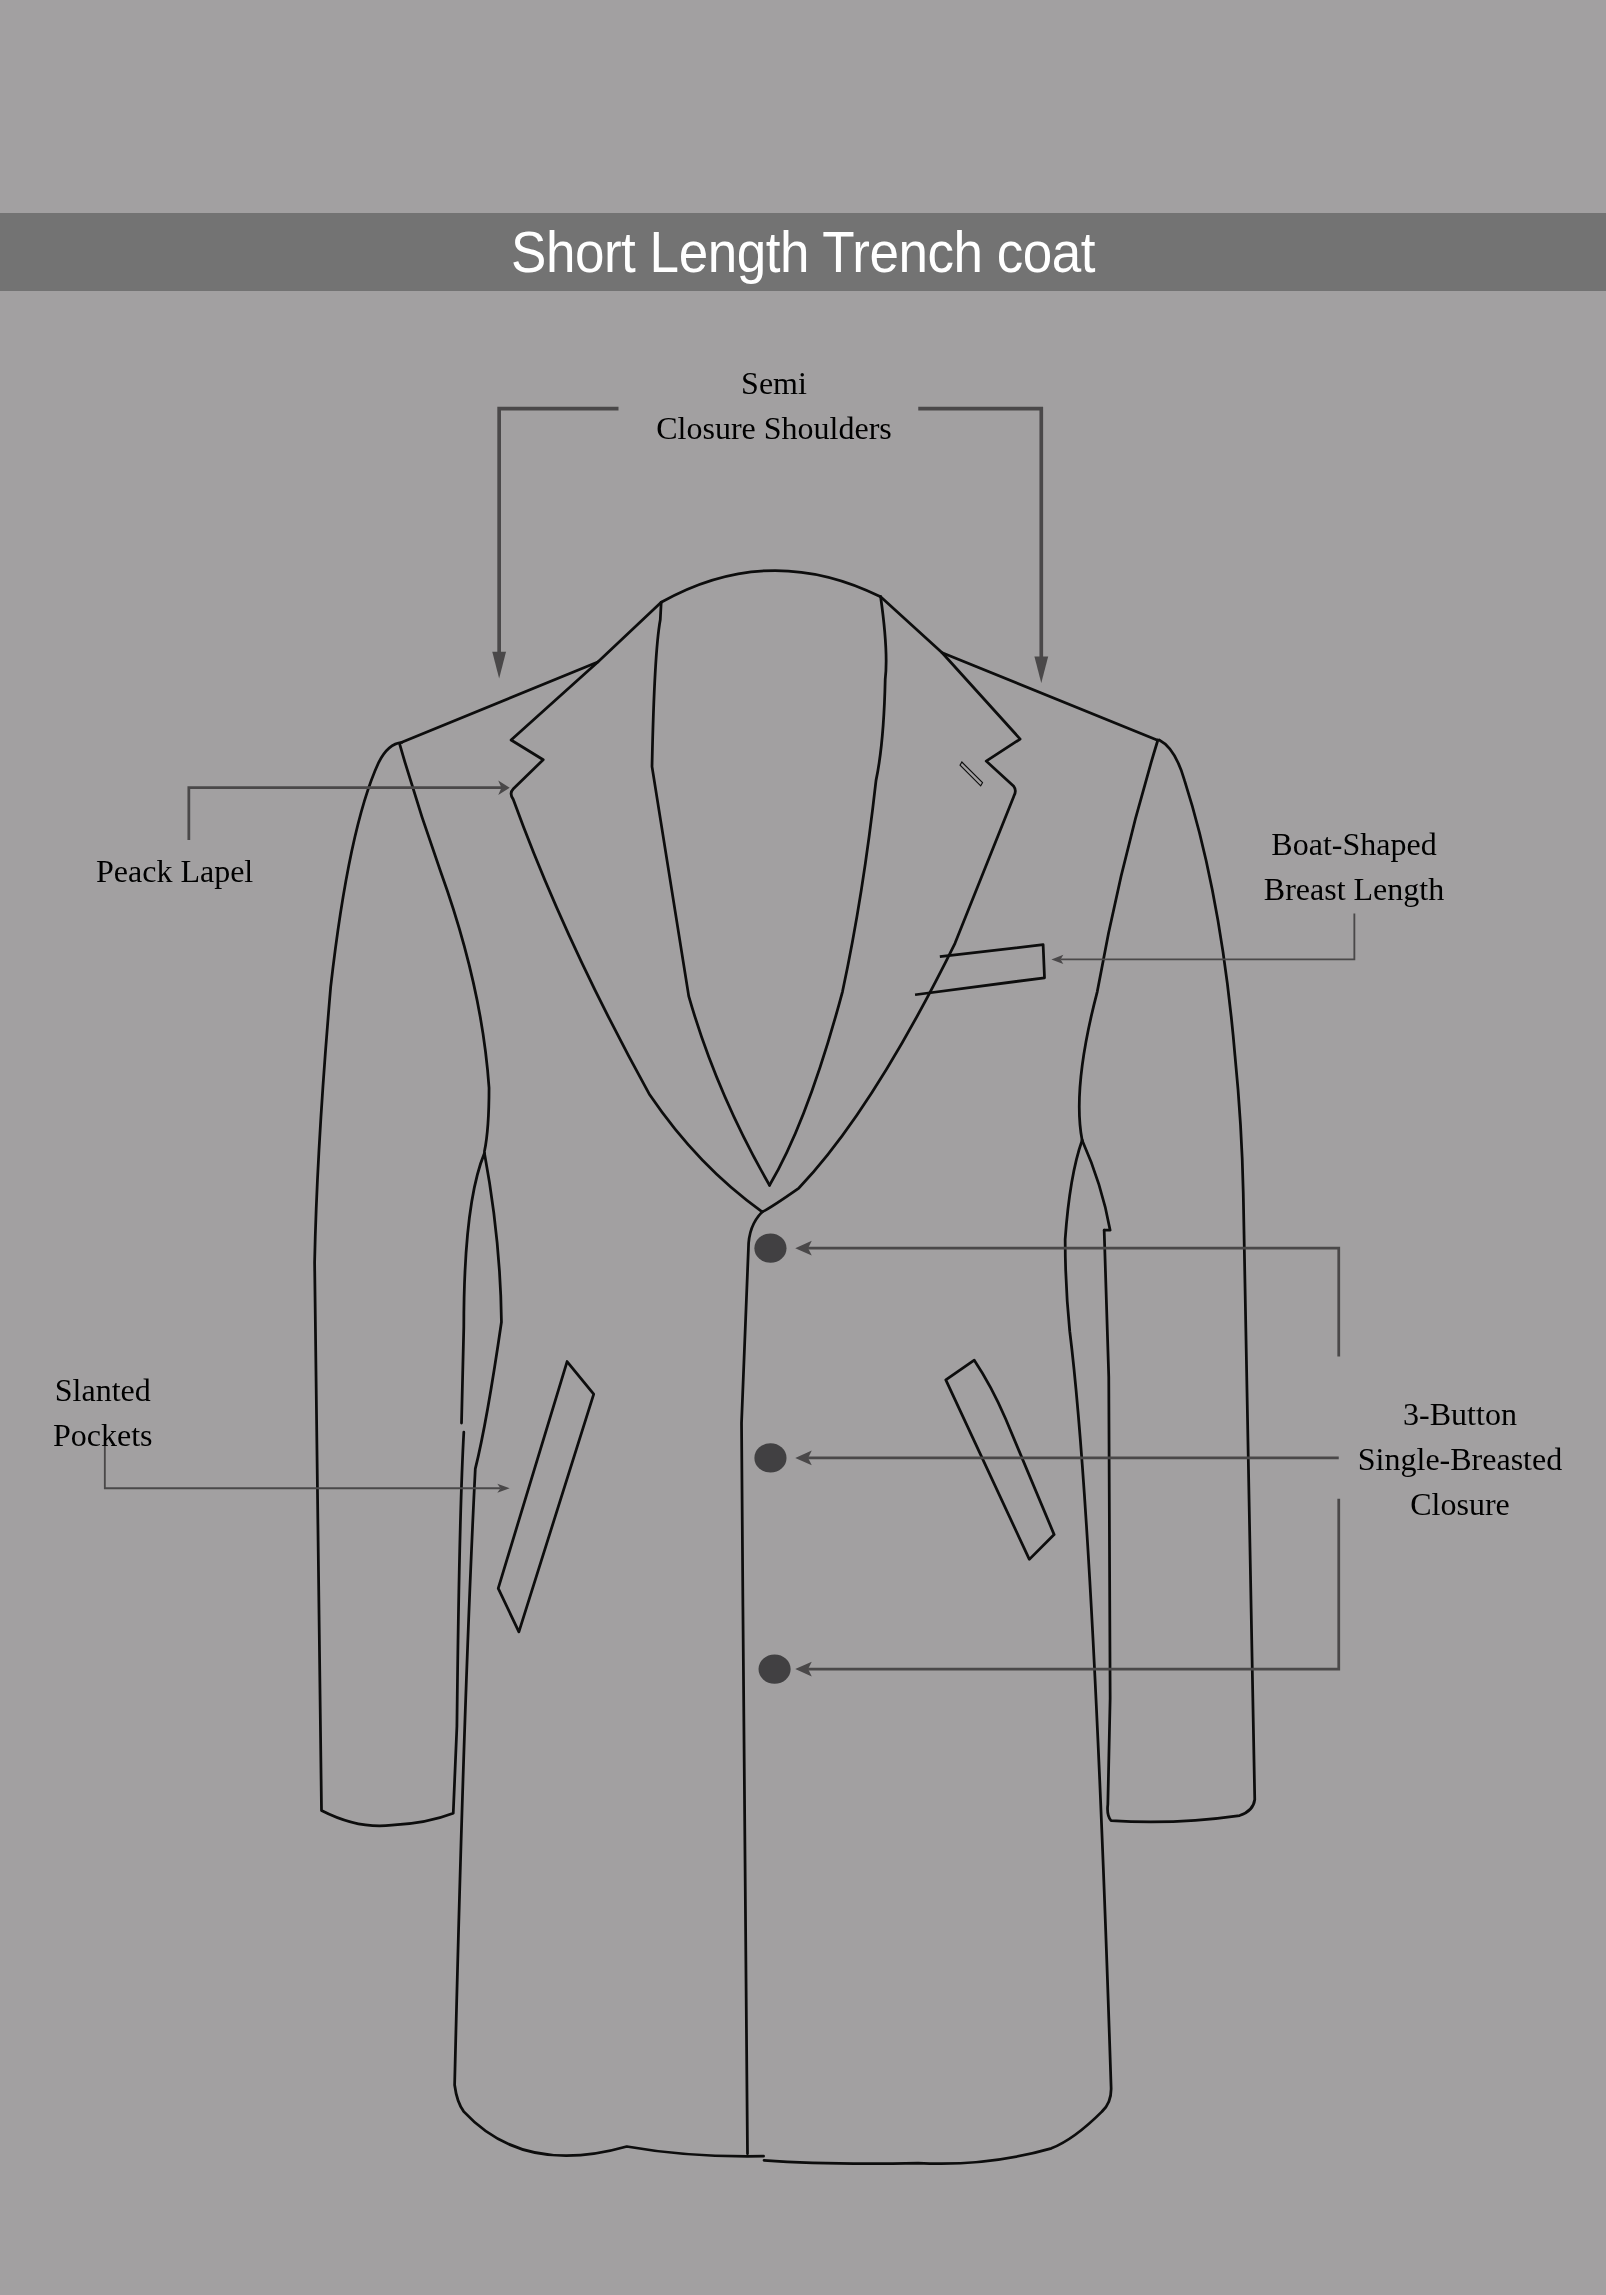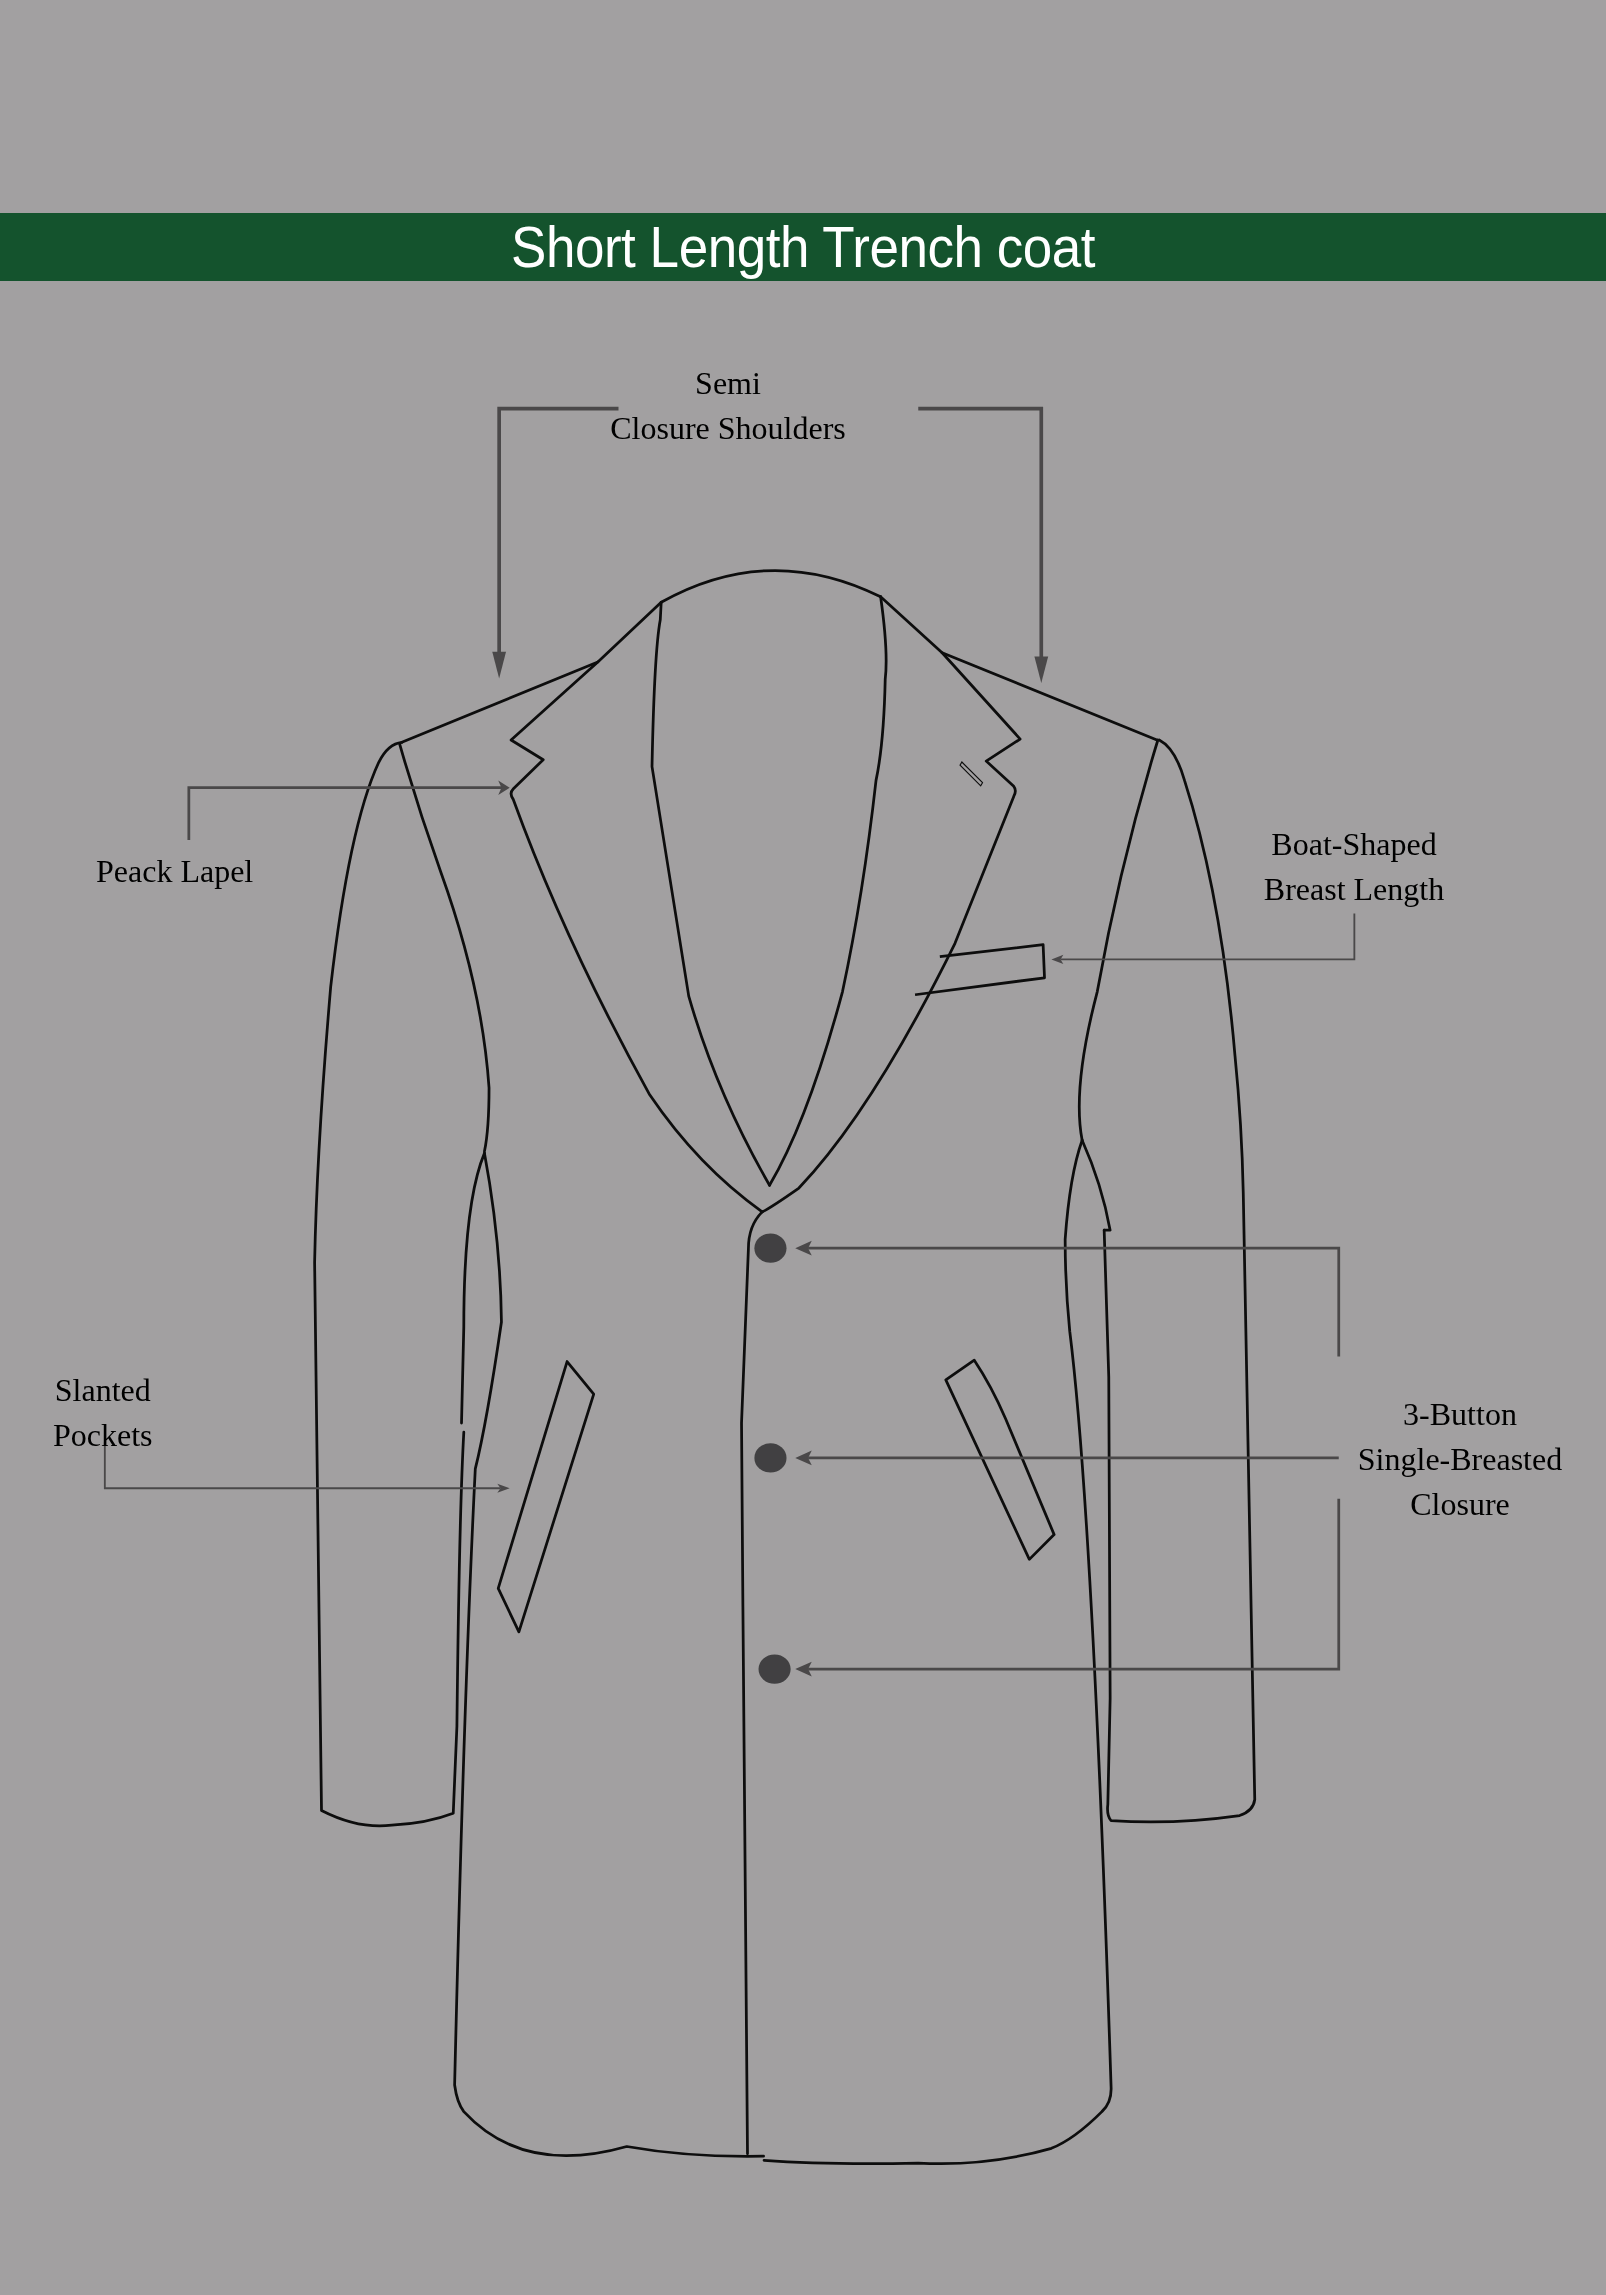--- a/index.html
+++ b/index.html
@@ -1,17 +1,17 @@
 <!DOCTYPE html>
 <html style="font-size:7.3px"><head>
 <meta charset="utf-8">
 <style>
   html, body { margin: 0; padding: 0; }
   body { width: 1607px; height: 2410px; background: #a2a0a1; position: relative; overflow: hidden; }
-  .banner { position: absolute; left: 0; top: 213px; width: 1607px; height: 68px; background: #14532d;
+  .banner { position: absolute; left: 0; top: 213px; width: 1607px; height: 78px; background: #737373;
     display: flex; align-items: center; justify-content: center; }
   .banner-title { color: #ffffff; font-family: "Liberation Sans", sans-serif; font-size: 57px;
     letter-spacing: -0.5px; transform: scaleX(0.93); }
   svg.drawing { position: absolute; left: 0; top: 0; }
   .label { position: absolute; font-family: "Liberation Serif", serif; color: #000; font-size: 32px;
     line-height: 45px; text-align: center; white-space: nowrap; transform: translateX(-50%); }
   .label.left { text-align: center; transform: none; }
   .label span { display: block; }
 </style>
 </head>
@@ -93,21 +93,21 @@
     <path d="M2253 1430 L2283 1430 L2268 1488 Z"></path>
     <path d="M1085 1700 L1110 1716 L1085 1732 L1092 1716 Z"></path>
     <path d="M2290 2090 L2316 2080 L2310 2090 L2316 2100 Z"></path>
     <path d="M1083 3232 L1110 3242 L1083 3252 L1090 3242 Z"></path>
     <path d="M1732 2719 L1768 2703 L1760 2719 L1768 2735 Z"></path>
     <path d="M1732 3176 L1768 3160 L1760 3176 L1768 3192 Z"></path>
     <path d="M1732 3636 L1768 3620 L1760 3636 L1768 3652 Z"></path>
   </g>
 </svg>
 
-<div class="label" style="left:728px; top:361px;">
+<div class="label" style="left:774px; top:361px;">
   <span>Semi</span>
   <span>Closure Shoulders</span>
 </div>
 
 <div class="label left" style="left:96px; top:849px;">
   <span>Peack Lapel</span>
 </div>
 
 <div class="label" style="left:1354px; top:822px;">
   <span>Boat-Shaped</span>

